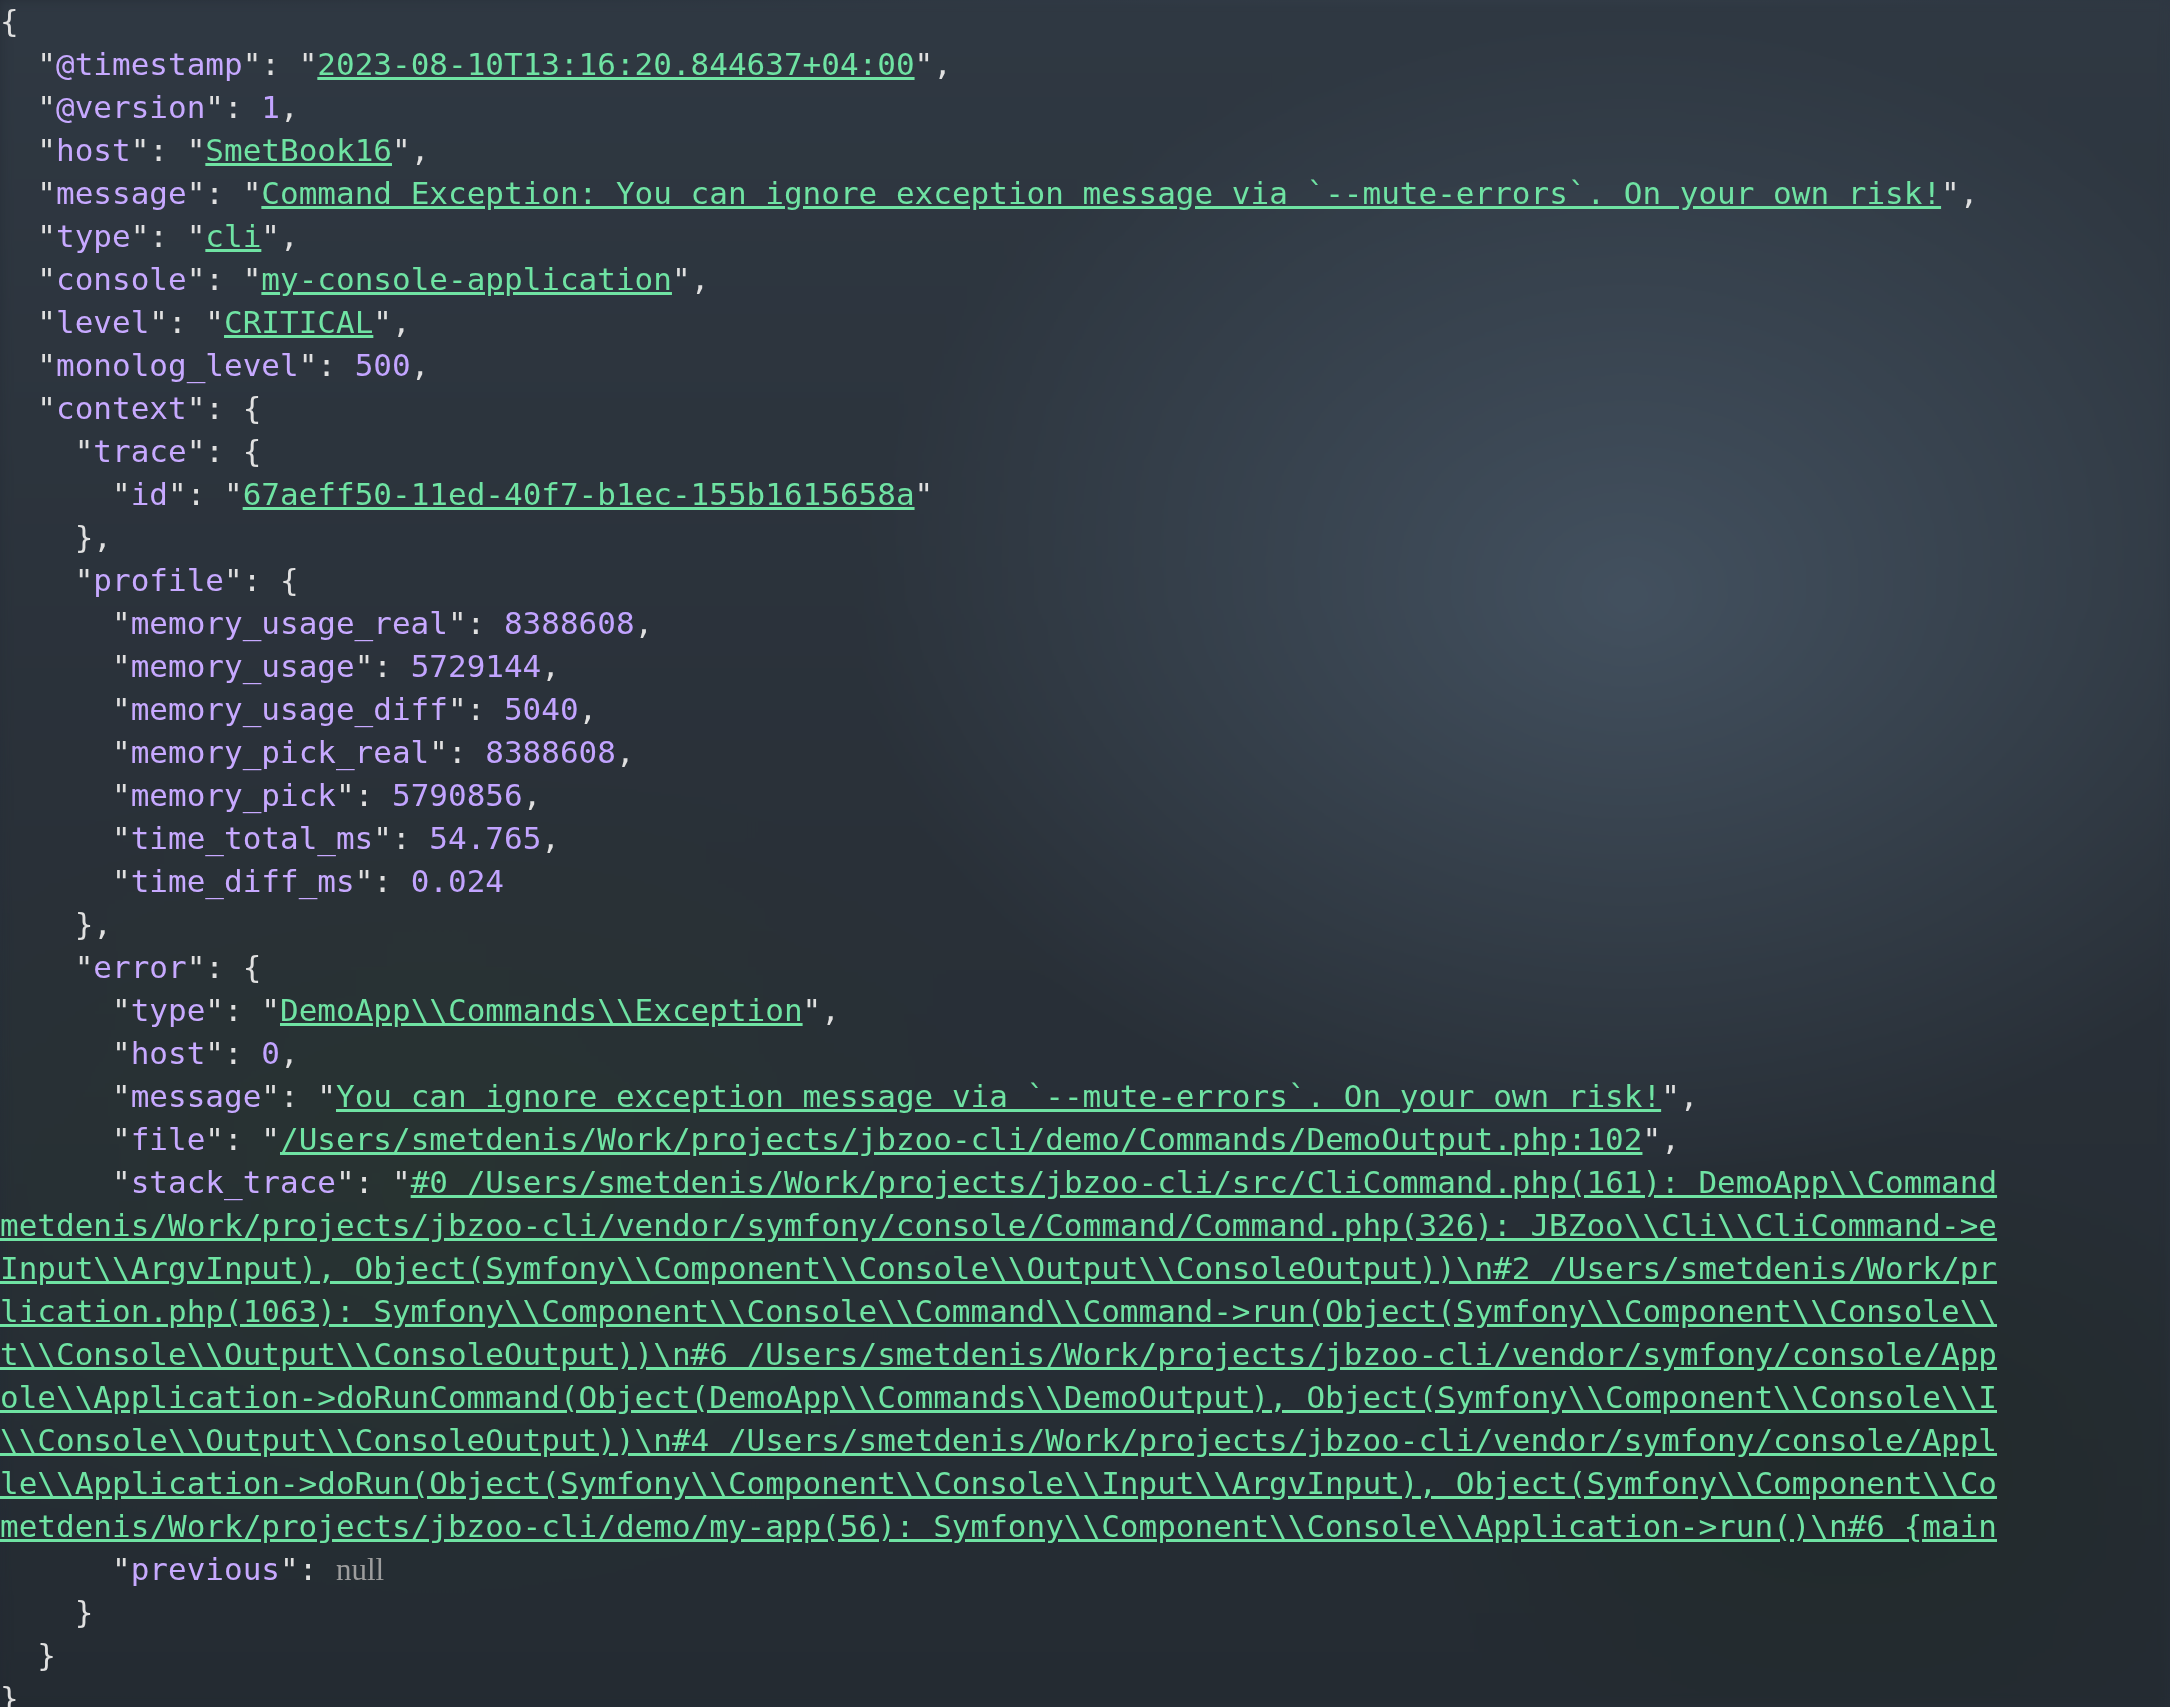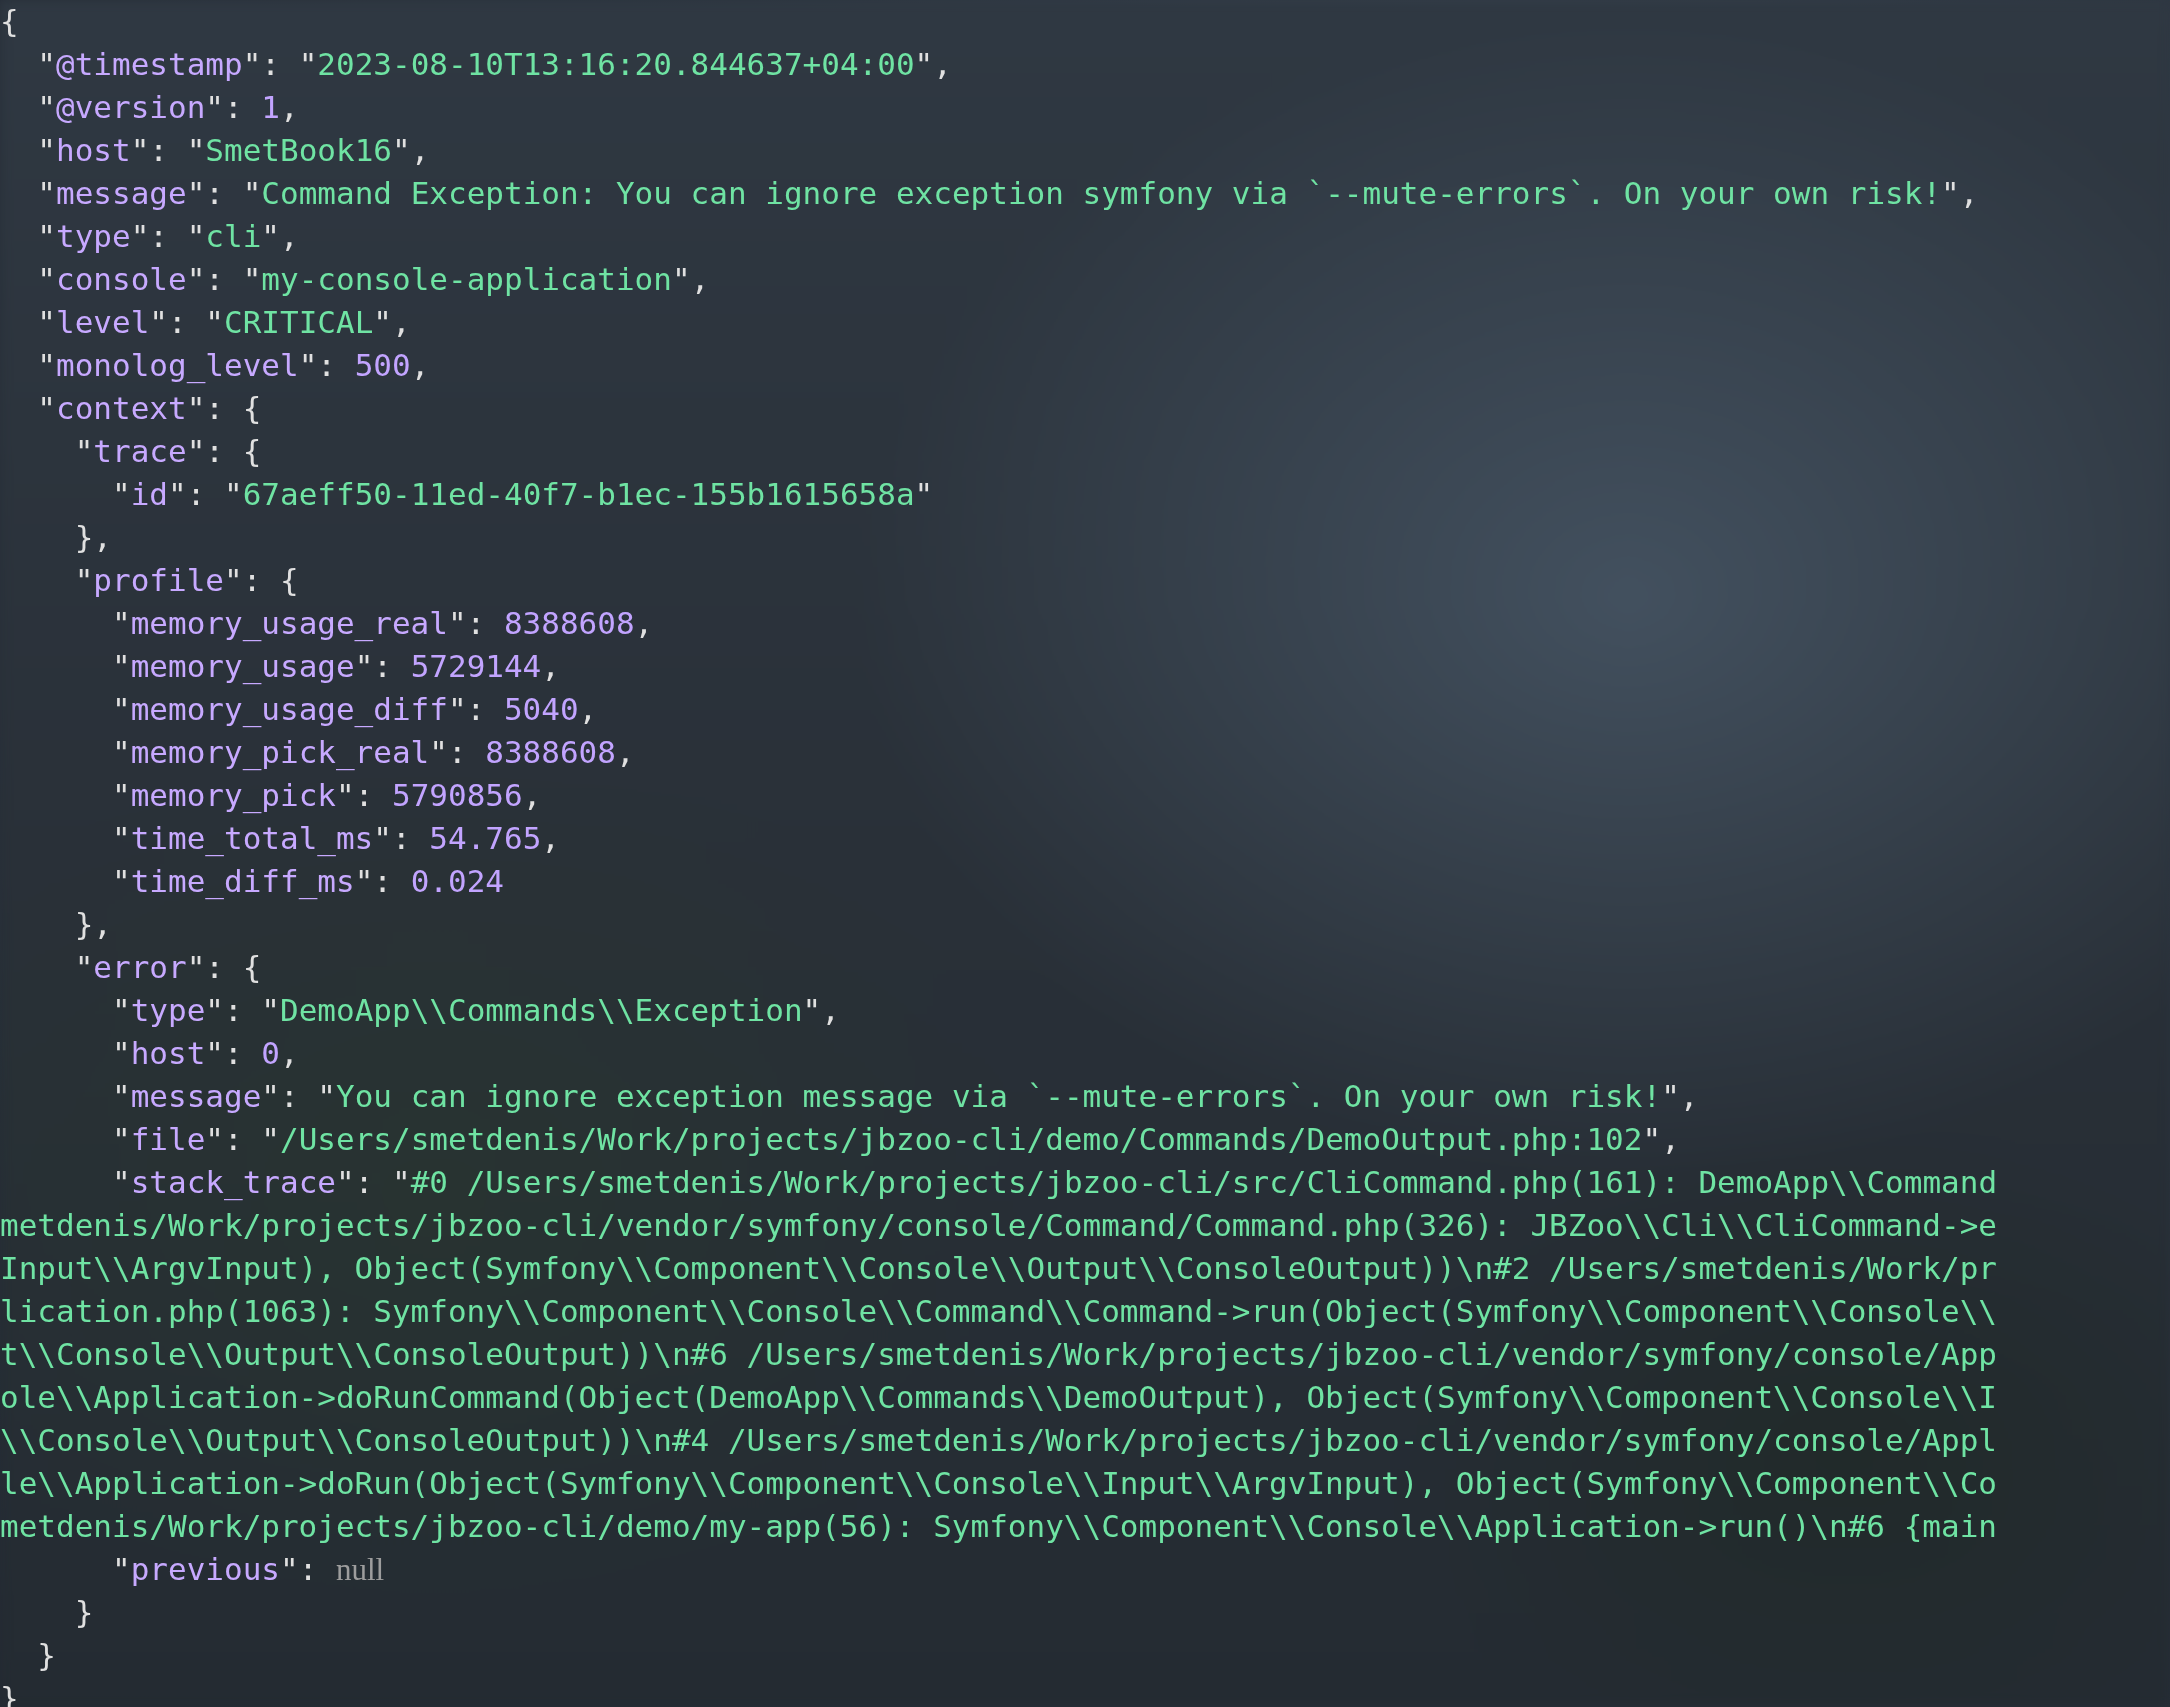--- a/index.html
+++ b/index.html
@@ -29,34 +29,34 @@
   }
   .code {
     position: absolute;
     inset: 0;
     padding: 0;
     white-space: pre;
     z-index: 2;
   }
   .p { color: #e0e0e0; }       
   .k { color: #c7a9ff; margin-top: 34px; }       
-  .s { color: #6fe3a3; }       
+  .s { color: #6fe3a3; text-decoration: underline; }       
   .n { color: #c2a4ff; }       
   .nl { color: #9d9d9d; font-family: Liberation Serif, serif; }      
 </style>
 </head>
 <body>
 
 <div class="bg-blur"></div>
 
 <div class="code"><span class="p">{</span>
   <span class="p">"</span><span class="k">@timestamp</span><span class="p">"</span><span class="p">:</span> <span class="p">"</span><span class="s">2023-08-10T13:16:20.844637+04:00</span><span class="p">"</span><span class="p">,</span>
   <span class="p">"</span><span class="k">@version</span><span class="p">"</span><span class="p">:</span> <span class="n">1</span><span class="p">,</span>
   <span class="p">"</span><span class="k">host</span><span class="p">"</span><span class="p">:</span> <span class="p">"</span><span class="s">SmetBook16</span><span class="p">"</span><span class="p">,</span>
-  <span class="p">"</span><span class="k">message</span><span class="p">"</span><span class="p">:</span> <span class="p">"</span><span class="s">Command Exception: You can ignore exception symfony via `--mute-errors`. On your own risk!</span><span class="p">"</span><span class="p">,</span>
+  <span class="p">"</span><span class="k">message</span><span class="p">"</span><span class="p">:</span> <span class="p">"</span><span class="s">Command Exception: You can ignore exception message via `--mute-errors`. On your own risk!</span><span class="p">"</span><span class="p">,</span>
   <span class="p">"</span><span class="k">type</span><span class="p">"</span><span class="p">:</span> <span class="p">"</span><span class="s">cli</span><span class="p">"</span><span class="p">,</span>
   <span class="p">"</span><span class="k">console</span><span class="p">"</span><span class="p">:</span> <span class="p">"</span><span class="s">my-console-application</span><span class="p">"</span><span class="p">,</span>
   <span class="p">"</span><span class="k">level</span><span class="p">"</span><span class="p">:</span> <span class="p">"</span><span class="s">CRITICAL</span><span class="p">"</span><span class="p">,</span>
   <span class="p">"</span><span class="k">monolog_level</span><span class="p">"</span><span class="p">:</span> <span class="n">500</span><span class="p">,</span>
   <span class="p">"</span><span class="k">context</span><span class="p">"</span><span class="p">:</span> <span class="p">{</span>
     <span class="p">"</span><span class="k">trace</span><span class="p">"</span><span class="p">:</span> <span class="p">{</span>
       <span class="p">"</span><span class="k">id</span><span class="p">"</span><span class="p">:</span> <span class="p">"</span><span class="s">67aeff50-11ed-40f7-b1ec-155b1615658a</span><span class="p">"</span>
     <span class="p">}</span><span class="p">,</span>
     <span class="p">"</span><span class="k">profile</span><span class="p">"</span><span class="p">:</span> <span class="p">{</span>
       <span class="p">"</span><span class="k">memory_usage_real</span><span class="p">"</span><span class="p">:</span> <span class="n">8388608</span><span class="p">,</span>

